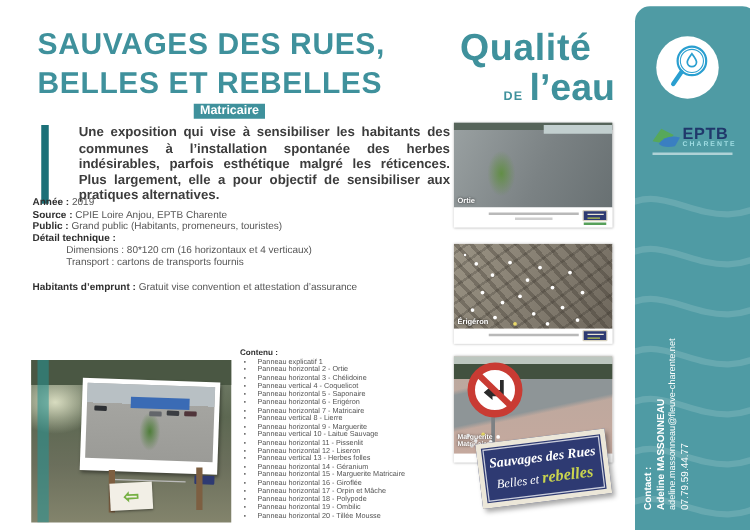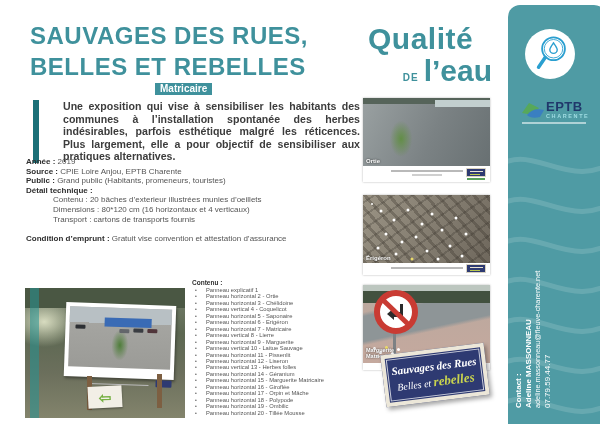--- a/index.html
+++ b/index.html
@@ -157,26 +157,25 @@
   <div class="details">
     <div>
 
     <div><b>Année :</b> <span>2019</span></div>
         <div><b>Source :</b> <span>CPIE Loire Anjou, EPTB Charente</span></div>
         <div><b>Public :</b> <span>Grand public (Habitants, promeneurs, touristes)</span></div>
         <div><b>Détail technique :</b> <span></span></div>
       </div>
     <div class="subs">
 
-    <div>Contenu : 20 bâches d’exterieur illustrées munies d’oeillets</div>
         <div>Dimensions : 80*120 cm (16 horizontaux et 4 verticaux)</div>
         <div>Transport : cartons de transports fournis</div>
       </div>
     <div class="cond">
-      <b>Condition d’emprunt :</b>
+      <b>Habitants d’emprunt :</b>
       <span>Gratuit vise convention et attestation d’assurance</span><br>
     </div>
   </div>
 
   <div class="contents">
     <div class="clabel">Contenu :</div>
     <ul>
 
     <li>Panneau explicatif 1</li>
         <li>Panneau horizontal 2 - Ortie</li>

